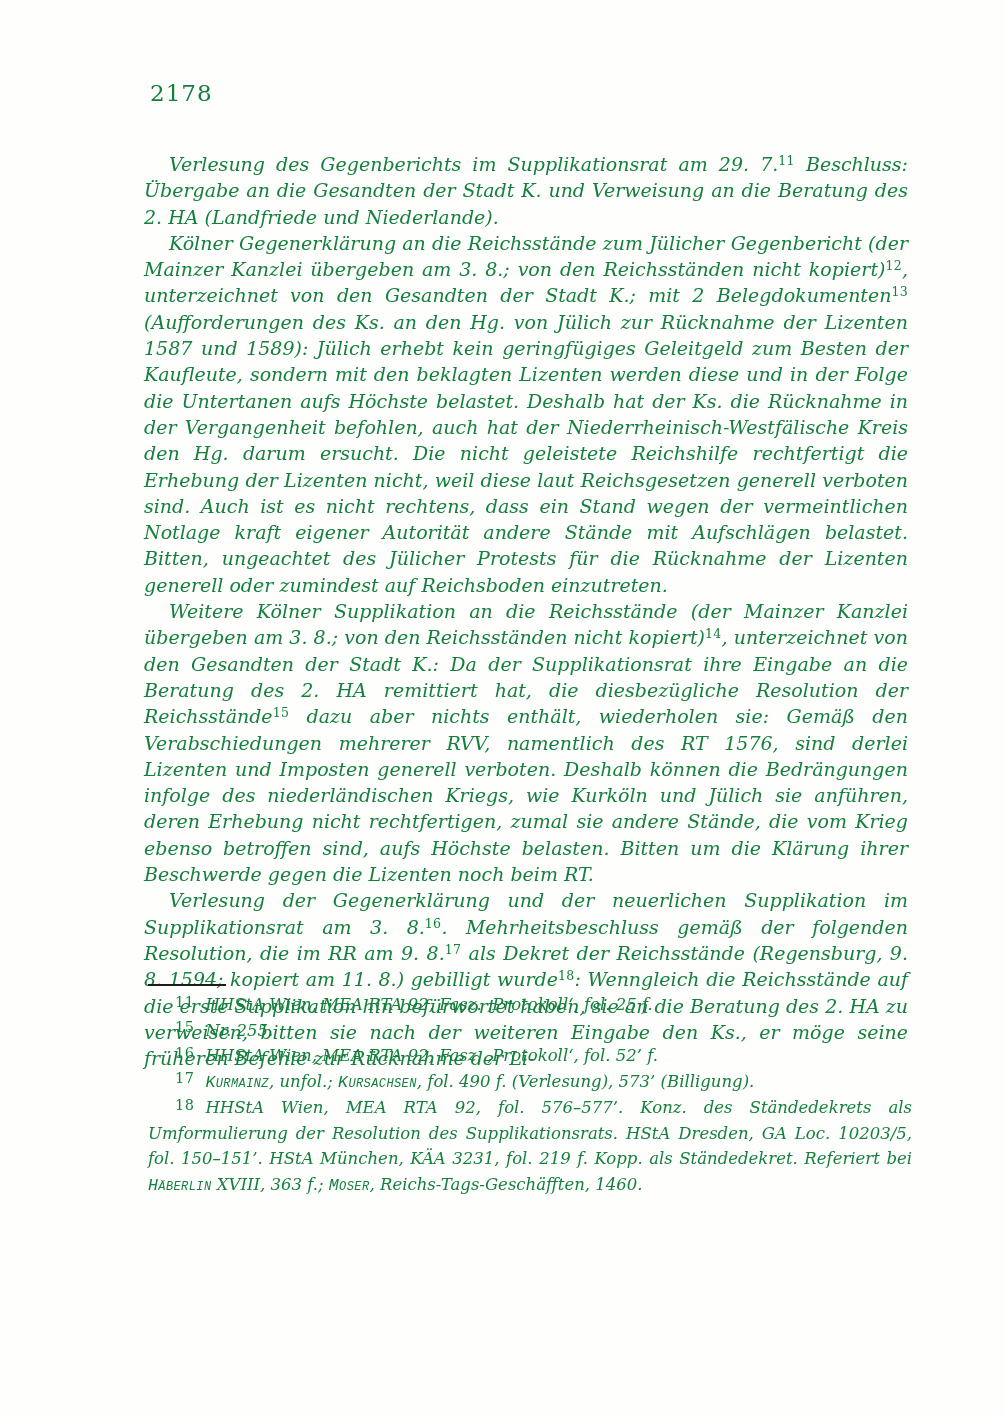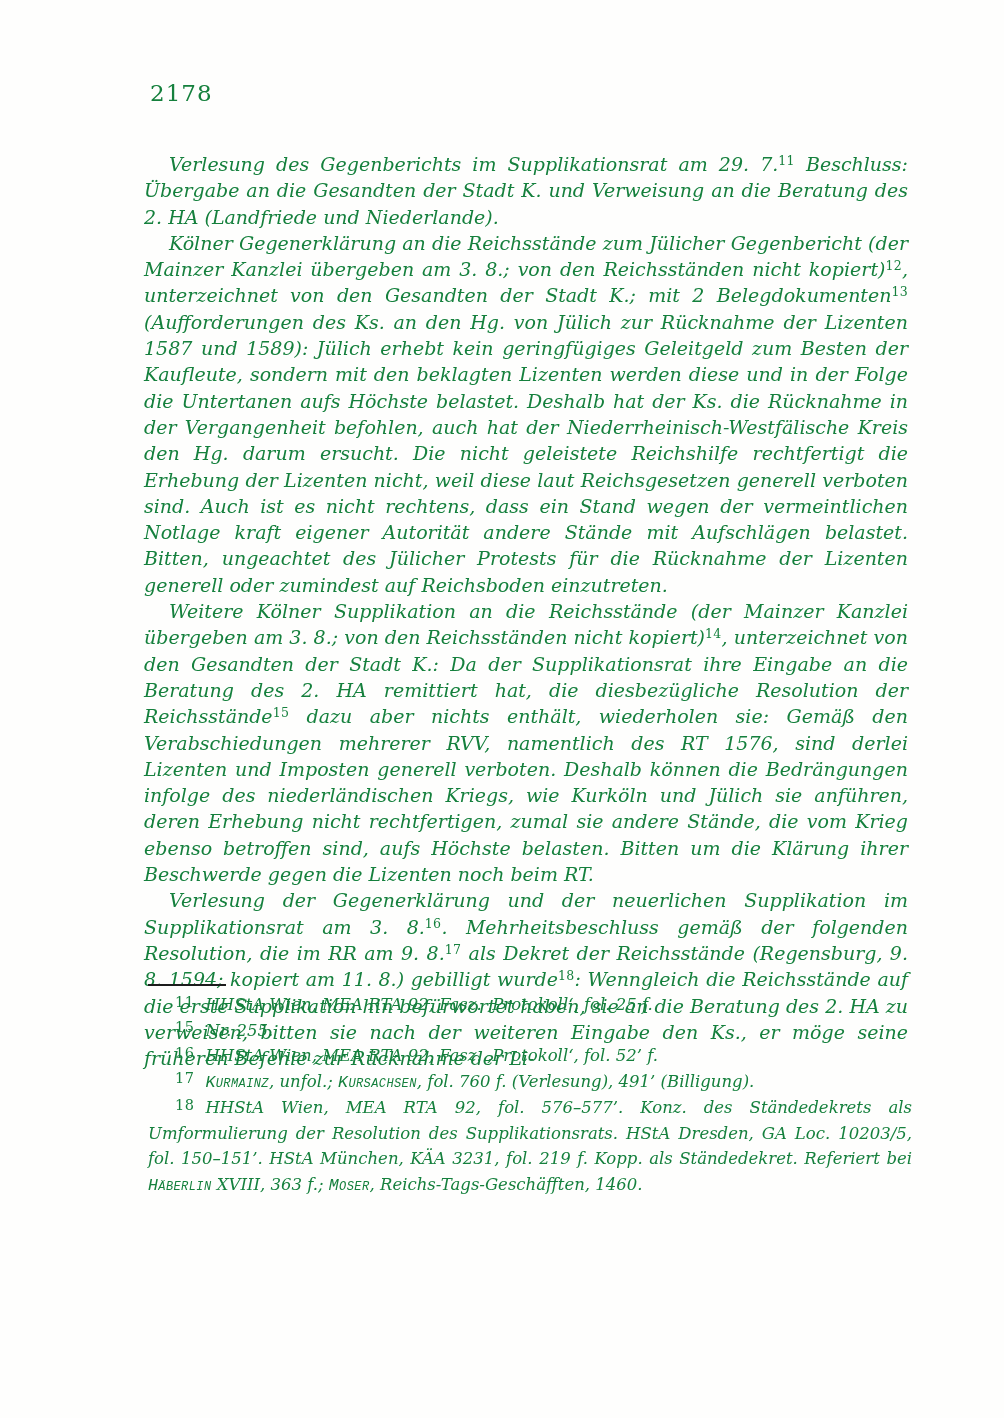--- a/index.html
+++ b/index.html
@@ -120,19 +120,19 @@
 
     <p class="footnote"><span class="fn-num">11</span><span>HHStA Wien, MEA RTA 92, Fasz. ‚Protokoll‘, fol. 25 f.</span></p>
 
 
 
 
     <p class="footnote"><span class="fn-num">15</span><span>Nr. 255.</span></p>
 
     <p class="footnote"><span class="fn-num">16</span><span>HHStA Wien, MEA RTA 92, Fasz. ‚Protokoll‘, fol. 52’ f.</span></p>
 
-    <p class="footnote"><span class="fn-num">17</span><span class="smallcaps">Kurmainz</span><span>, unfol.; </span><span class="smallcaps">Kursachsen</span><span>, fol. 760 f. (Verlesung), 491’ (Billigung).</span></p>
+    <p class="footnote"><span class="fn-num">17</span><span class="smallcaps">Kurmainz</span><span>, unfol.; </span><span class="smallcaps">Kursachsen</span><span>, fol. 490 f. (Verlesung), 573’ (Billigung).</span></p>
 
     <p class="footnote"><span class="fn-num">18</span><span>HHStA Wien, MEA RTA 92, fol. 576–577’. Konz. des Ständedekrets als Umformulierung der Resolution des Supplikationsrats. HStA Dresden, GA Loc. 10203/5, fol. 150–151’. HStA München, KÄA 3231, fol. 219 f. Kopp. als Ständedekret. Referiert bei </span><span class="smallcaps">Häberlin</span><span> XVIII, 363 f.; </span><span class="smallcaps">Moser</span><span>, Reichs-Tags-Geschäfften, 1460.</span></p>
 
   </footer>
 
 </div>
 
 </body></html>

